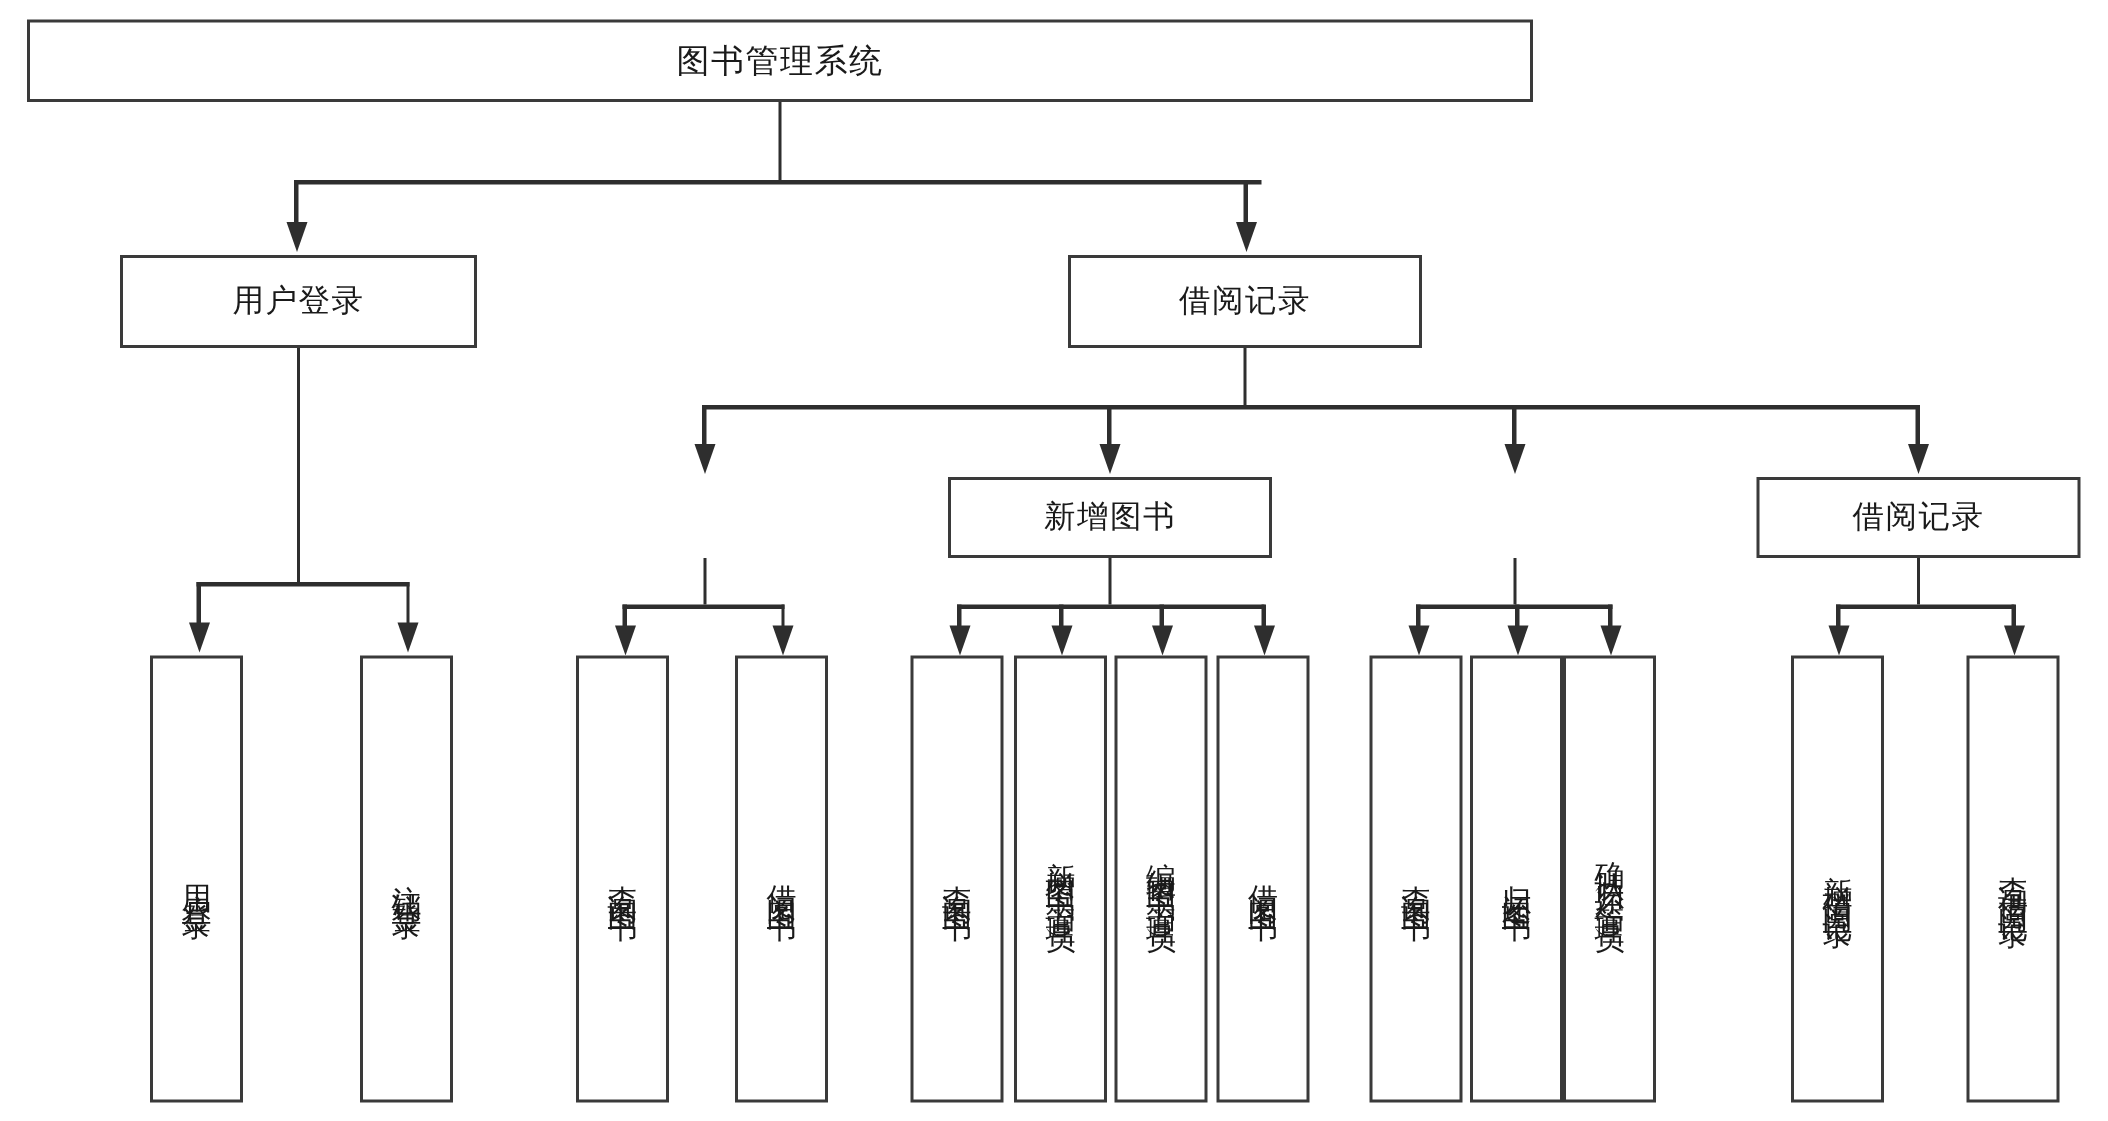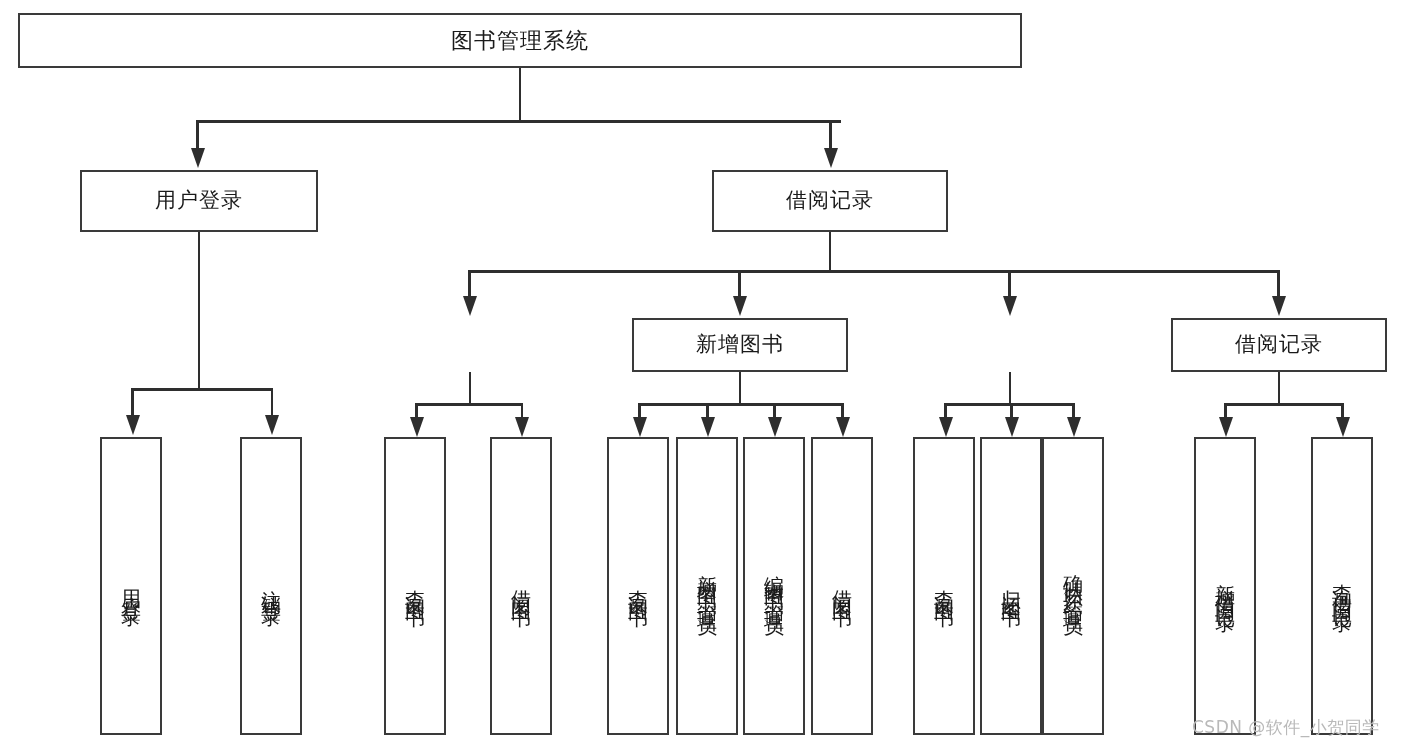--- a/index.html
+++ b/index.html
@@ -190,15 +190,14 @@
     <span>确认归还（管理员）</span>
   </div>
 
   <div class="node node-v" style="left:1194px; top:437px; width:62px; height:298px;">
     <span>新增借阅记录</span>
   </div>
   <div class="node node-v" style="left:1311px; top:437px; width:62px; height:298px;">
     <span>查询借阅记录</span>
   </div>
 
-  <div class="watermark" style="left:1192px; top:716px;">CSDN @软件_小贺同学</div>
 
 </div>
 
 </body></html>

